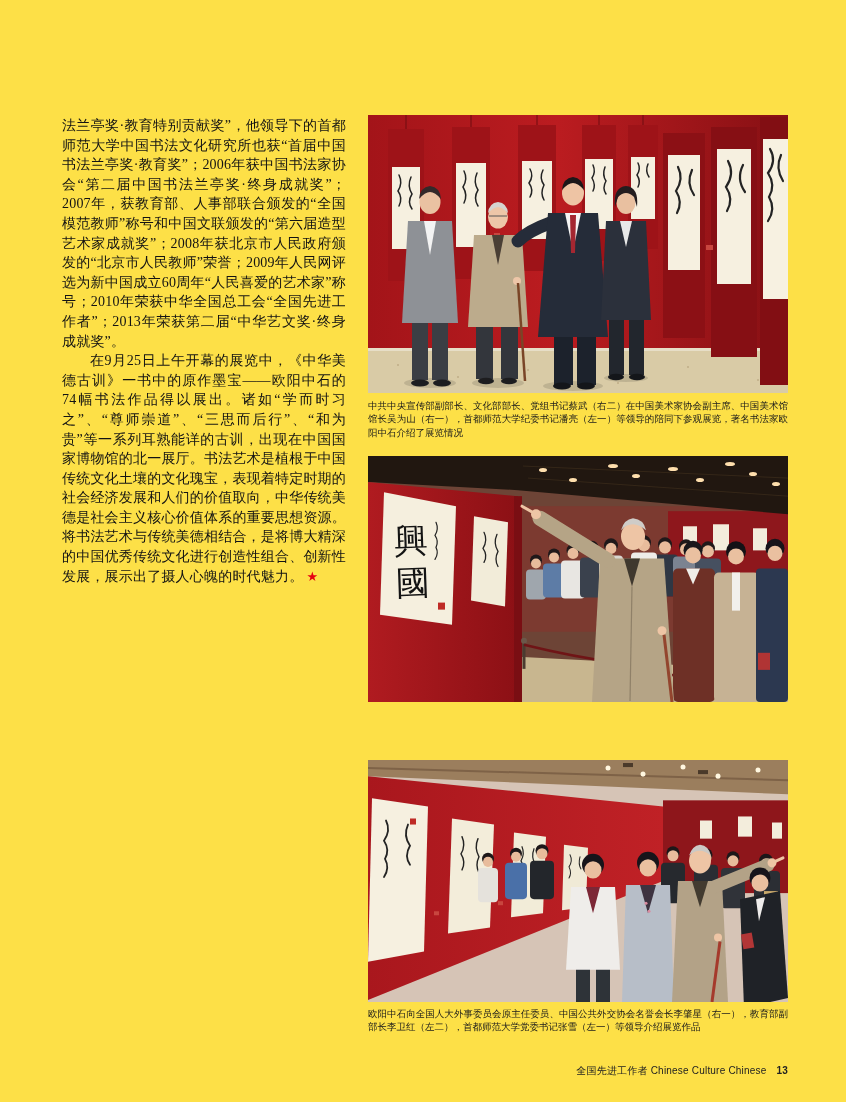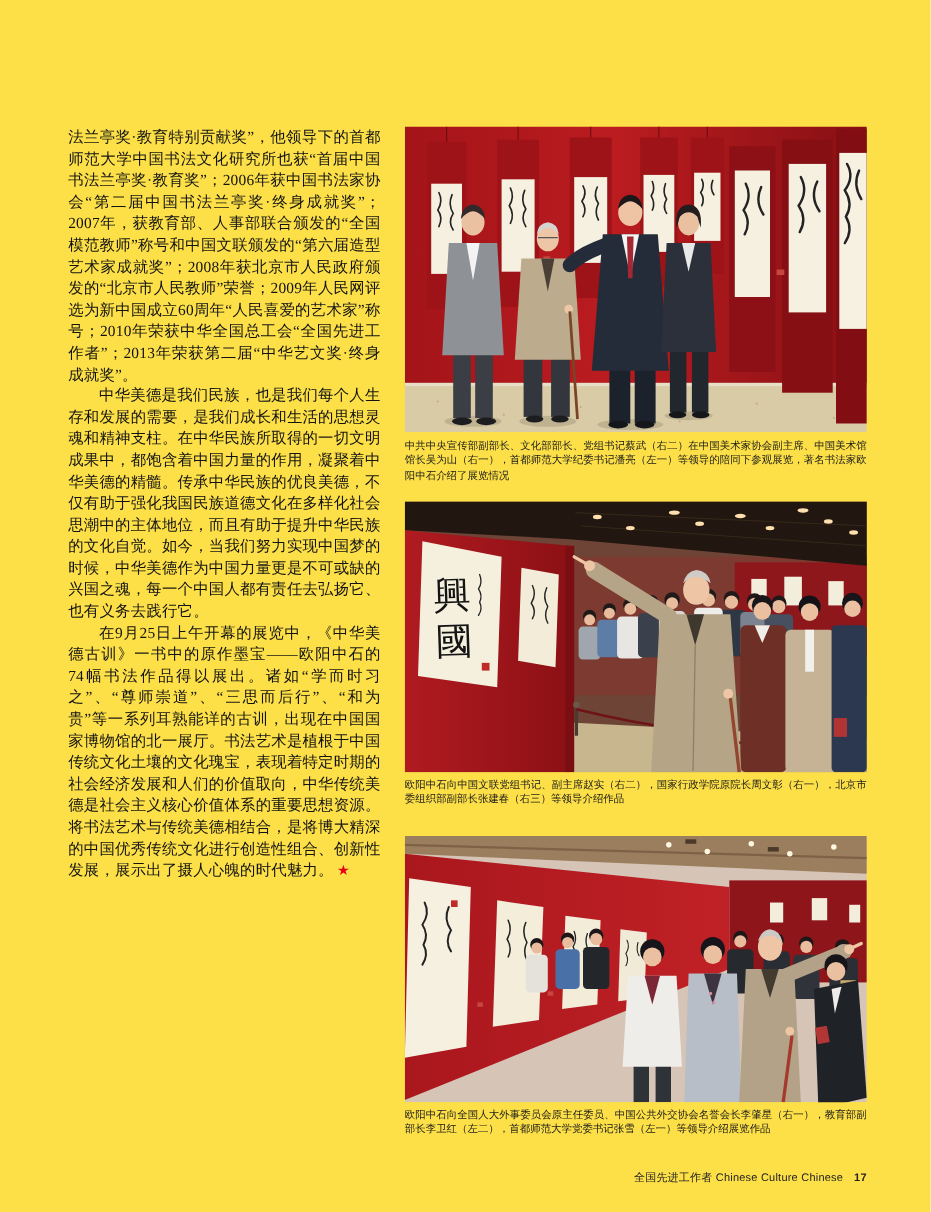--- a/index.html
+++ b/index.html
@@ -25,21 +25,20 @@
   .footer .pg{font-weight:bold;margin-left:7px;}
   .cal{fill:none;stroke:#232323;stroke-linecap:round;}
 </style>
 </head>
 <body>
 
 <div class="page">
 
   <div class="text-col">
     <p class="first">法兰亭奖·教育特别贡献奖”，他领导下的首都师范大学中国书法文化研究所也获“首届中国书法兰亭奖·教育奖”；2006年获中国书法家协会“第二届中国书法兰亭奖·终身成就奖”； 2007年，获教育部、人事部联合颁发的“全国模范教师”称号和中国文联颁发的“第六届造型艺术家成就奖”；2008年获北京市人民政府颁发的“北京市人民教师”荣誉；2009年人民网评选为新中国成立60周年“人民喜爱的艺术家”称号；2010年荣获中华全国总工会“全国先进工作者”；2013年荣获第二届“中华艺文奖·终身成就奖”。</p>
-    <p>中华美德是我们民族，也是我们每个人生存和发展的需要，是我们成长和生活的思想灵魂和精神支柱。在中华民族所取得的一切文明成果中，都饱含着中国力量的作用，凝聚着中华美德的精髓。传承中华民族的优良美德，不仅有助于强化我国民族道德文化在多样化社会思潮中的主体地位，而且有助于提升中华民族的文化自觉。如今，当我们努力实现中国梦的时候，中华美德作为中国力量更是不可或缺的兴国之魂，每一个中国人都有责任去弘扬它、也有义务去践行它。</p>
     <p>
       <span>在9月25日上午开幕的展览中，《中华美德古训》一书中的原作墨宝——欧阳中石的74幅书法作品得以展出。诸如“学而时习之”、“尊师崇道”、“三思而后行”、“和为贵”等一系列耳熟能详的古训，出现在中国国家博物馆的北一展厅。书法艺术是植根于中国传统文化土壤的文化瑰宝，表现着特定时期的社会经济发展和人们的价值取向，中华传统美德是社会主义核心价值体系的重要思想资源。将书法艺术与传统美德相结合，是将博大精深的中国优秀传统文化进行创造性组合、创新性发展，展示出了摄人心魄的时代魅力。</span><span class="star">★</span>
     </p>
   </div>
 
   <div class="photo" id="photo1">
     <svg viewBox="0 0 420 278" preserveAspectRatio="none">
       <defs>
         <linearGradient id="w1" x1="0" y1="0" x2="1" y2="0">
           <stop offset="0" stop-color="#a31419"></stop>
@@ -286,21 +285,20 @@
           <circle cx="168" cy="58" r="5" fill="#eec5a5"></circle>
           <line x1="168" y1="58" x2="154" y2="50" stroke="#eec5a5" stroke-width="3" stroke-linecap="round"></line>
           <ellipse cx="265" cy="80" rx="12" ry="13.5" fill="#eec5a5"></ellipse>
           <path d="M253 74 Q256 63 265 62 Q276 63 278 74 Q271 68 265 68 Q258 68 253 74" fill="#cfccc8"></path>
           <circle cx="294" cy="174" r="4.5" fill="#eec5a5"></circle>
           <line x1="296" y1="178" x2="304" y2="245" stroke="#93452e" stroke-width="3"></line>
         </g>
       </g>
     </svg>
   </div>
-  <div class="caption" id="cap2">欧阳中石向中国文联党组书记、副主席赵实（右二），国家行政学院原院长周文彰（右一），北京市委组织部副部长张建春（右三）等领导介绍作品</div>
 
   <div class="photo" id="photo3">
     <svg viewBox="0 0 420 240" preserveAspectRatio="none">
       <defs>
         <linearGradient id="w3" x1="0" y1="0" x2="1" y2="0">
           <stop offset="0" stop-color="#a9171d"></stop>
             <stop offset="1" stop-color="#c02126"></stop>
         </linearGradient>
       </defs>
       <rect width="420" height="240" fill="#d6c4b6"></rect>
@@ -410,16 +408,16 @@
           <rect x="374" y="172" width="11" height="15" fill="#b23636" transform="rotate(-10 379 179)"></rect>
         </g>
       </g>
     </svg>
   </div>
   <div class="caption" id="cap3">欧阳中石向全国人大外事委员会原主任委员、中国公共外交协会名誉会长李肇星（右一），教育部副部长李卫红（左二），首都师范大学党委书记张雪（左一）等领导介绍展览作品</div>
 
   <div class="footer">
     <span>全国先进工作者</span>
     <span>Chinese Culture Chinese</span>
-    <span class="pg">17</span>
+    <span class="pg">13</span>
   </div>
 
 </div>
 
 </body></html>

